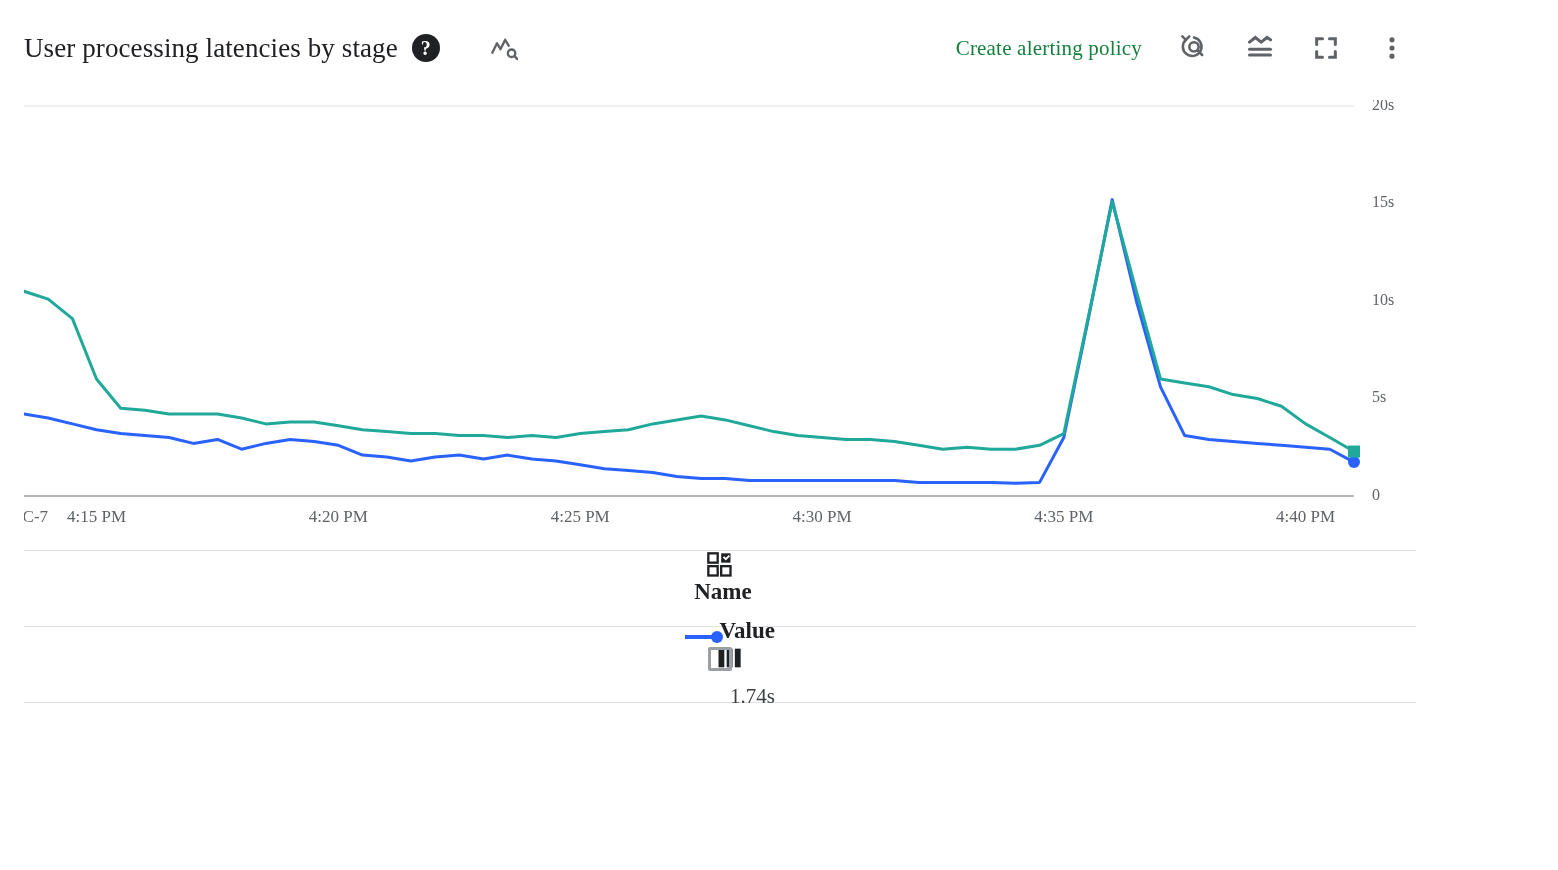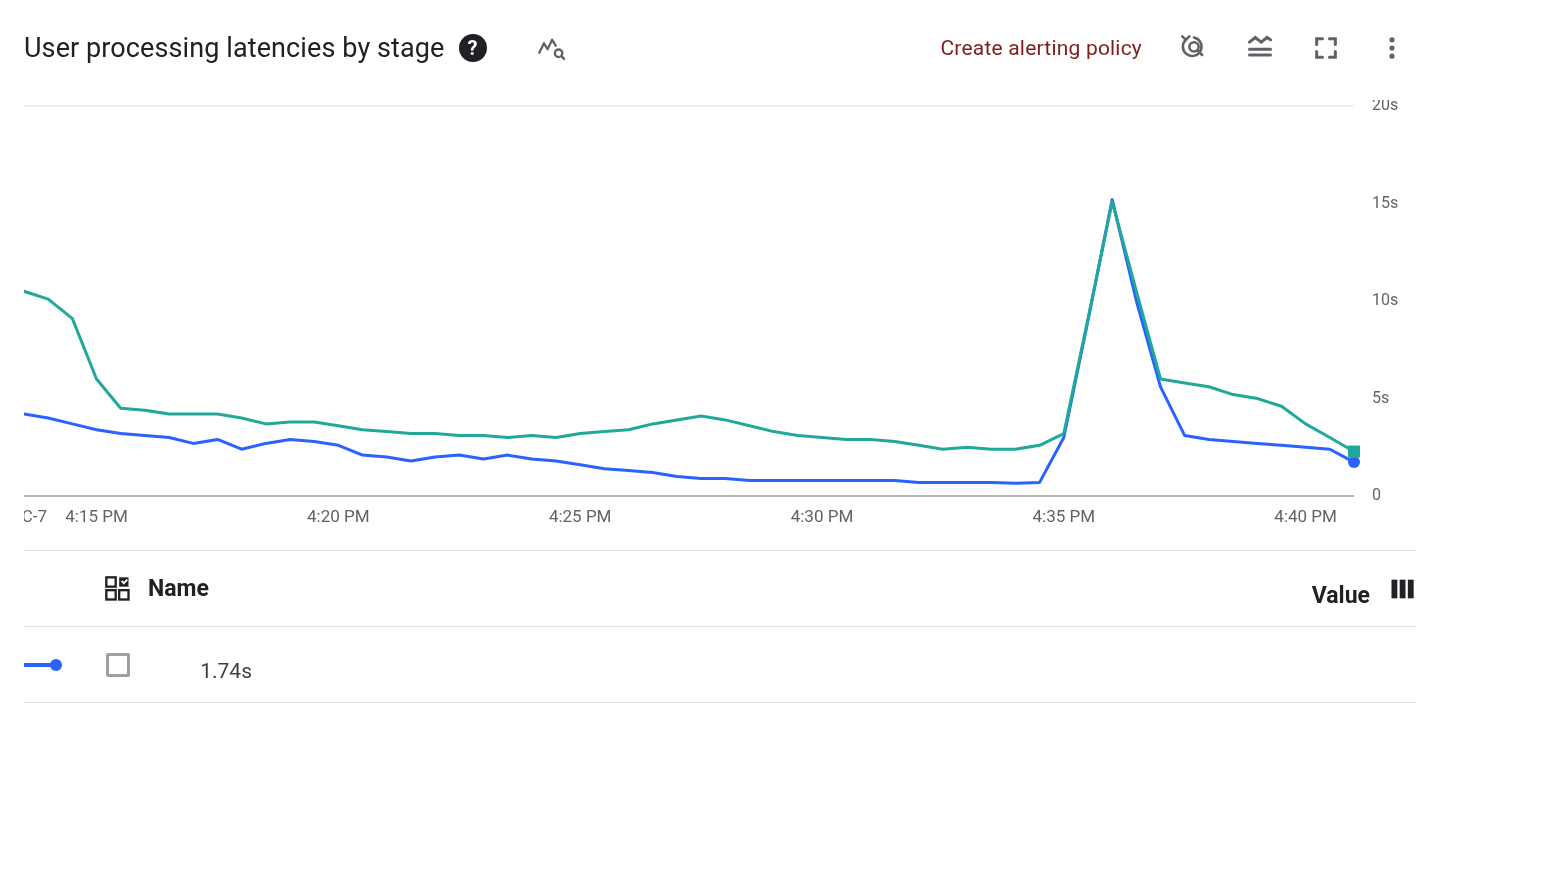--- a/index.html
+++ b/index.html
@@ -7,20 +7,21 @@
     margin: 0;
     padding: 0;
     font-family: Roboto, "Helvetica Neue", Arial, sans-serif;
     color: #202124;
     background: #fff;
     -webkit-font-smoothing: antialiased;
   }
   .card {
     width: 1440px;
     padding: 20px 24px 12px 24px;
+    font-family: Liberation Serif, serif;
   }
   .header {
     display: flex;
     align-items: center;
     height: 56px;
   }
   .title {
     font-size: 27px;
     font-weight: 400;
     color: #202124;
@@ -45,21 +46,21 @@
     display: inline-flex;
     align-items: center;
     justify-content: center;
     width: 48px; height: 48px;
     border-radius: 50%;
     cursor: pointer;
   }
   .hdr-icon svg { width: 28px; height: 28px; }
   .spacer { flex: 1; }
   .create-alert {
-    color: #7f1d1d;
+    color: #15803d;
     font-size: 21px;
     font-weight: 400;
     cursor: pointer;
     margin-right: 28px;
     letter-spacing: 0.2px;
   }
   .right-actions { display: flex; align-items: center; gap: 18px; }
 
   .chart-wrap {
     margin-top: 24px;
@@ -84,20 +85,21 @@
 
   .legend {
     margin-top: 10px;
     border-top: 1px solid #e0e0e0;
   }
   .legend-header, .legend-row {
     display: flex;
     align-items: center;
     height: 76px;
     border-bottom: 1px solid #e0e0e0;
+    flex-direction: column;
   }
   .legend-header {
     font-weight: 700;
     color: #202124;
     font-size: 23px;
   }
   .legend-row { font-size: 21px; color: #3c4043; }
   .col-swatch { width: 70px; display:flex; justify-content:flex-start; align-items:center;}
   .col-check  { width: 48px; display:flex; justify-content:center; }
   .col-name   { flex: 1; padding-left: 6px; }

